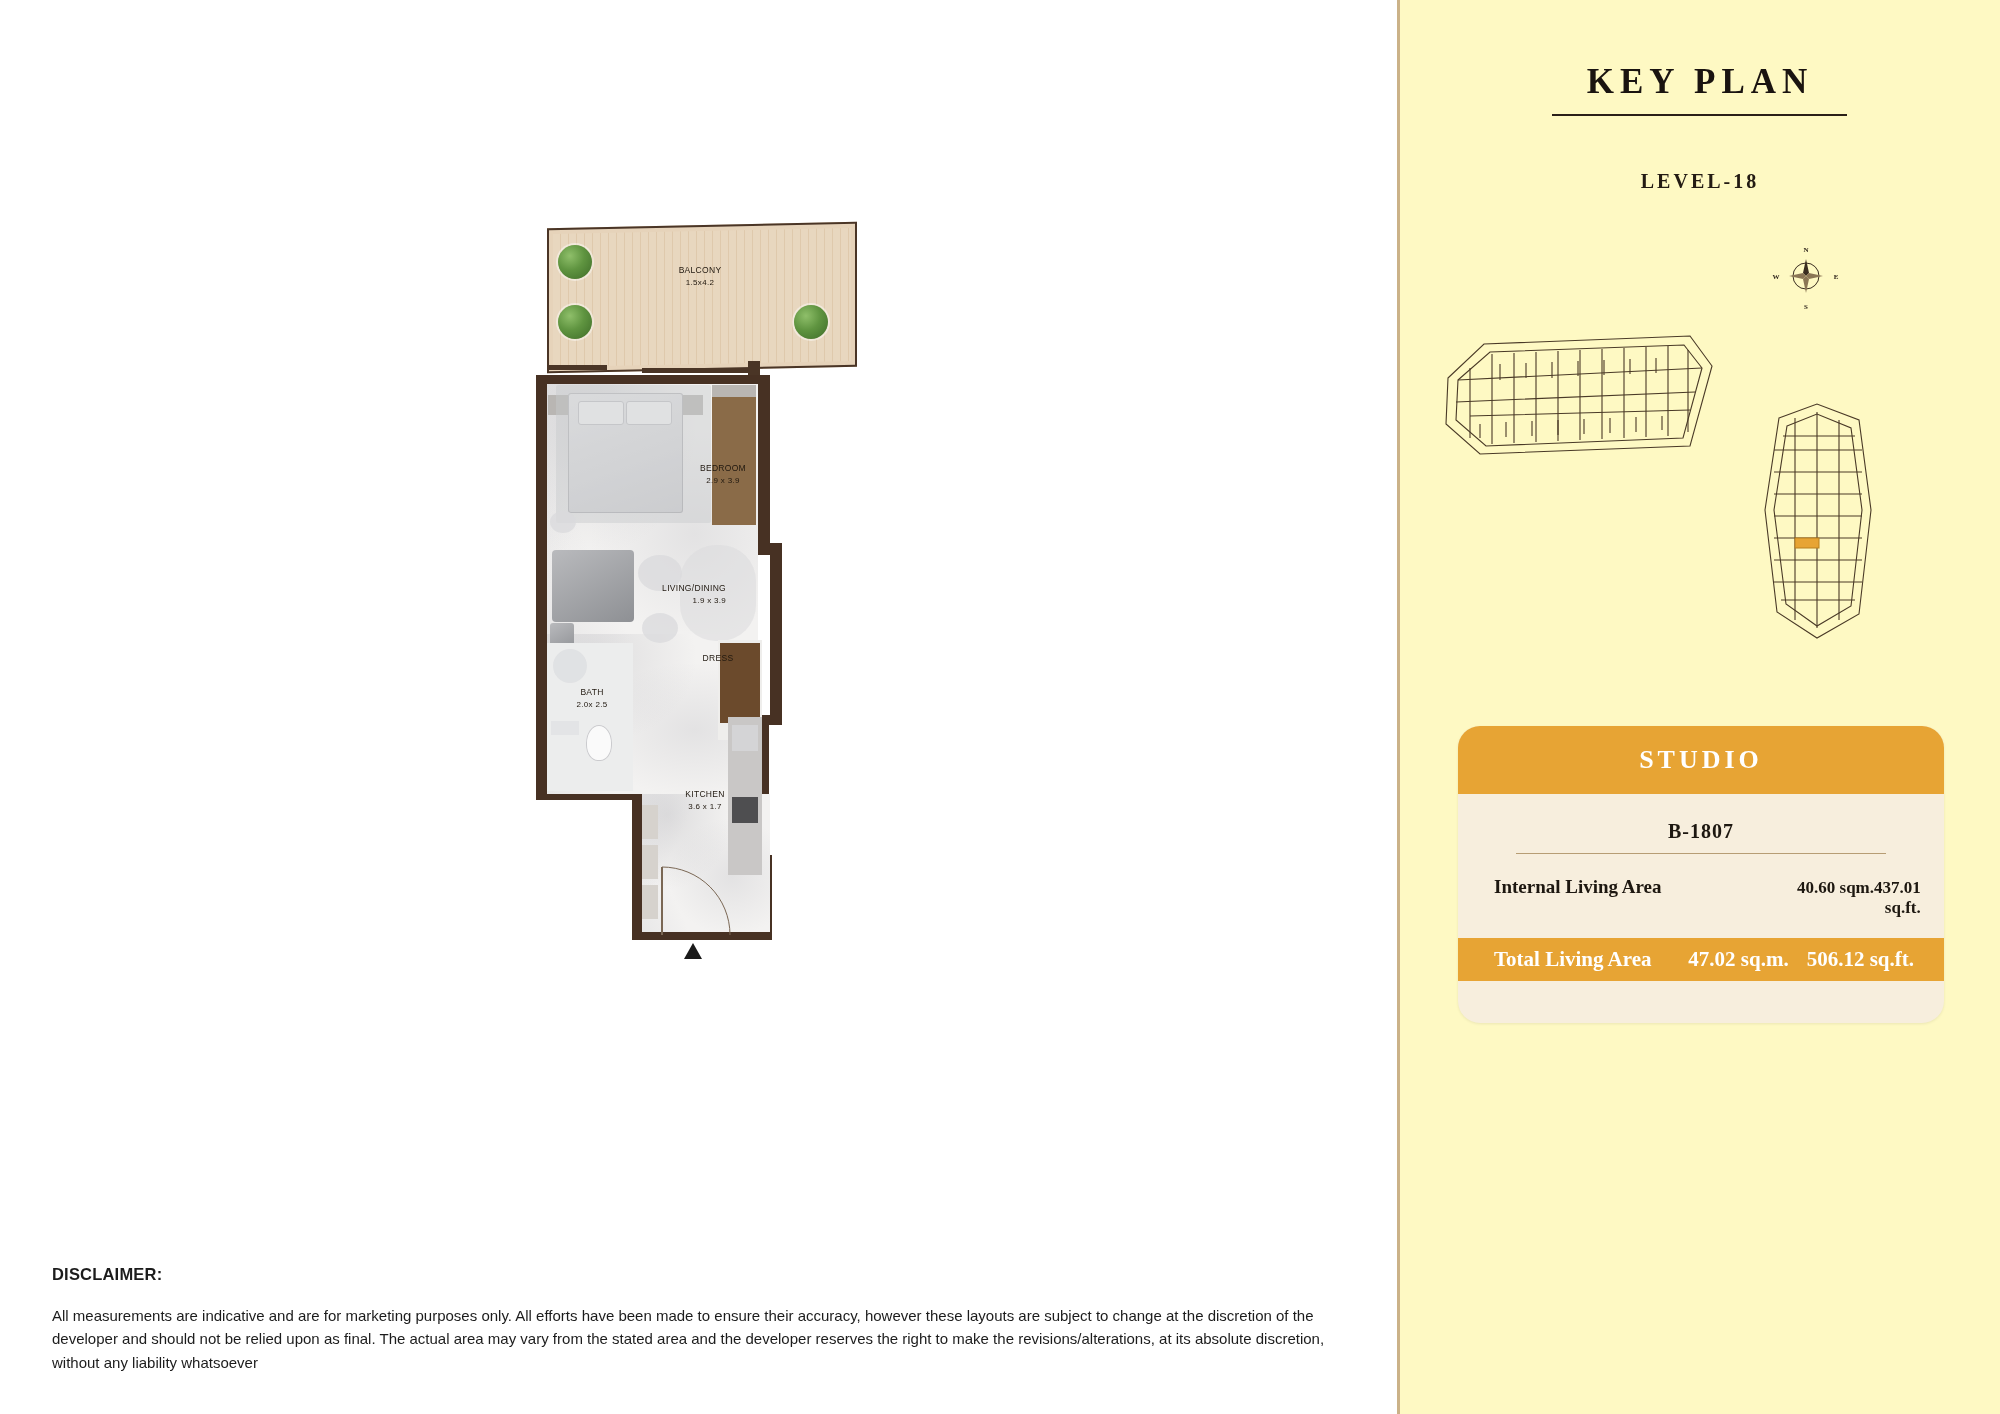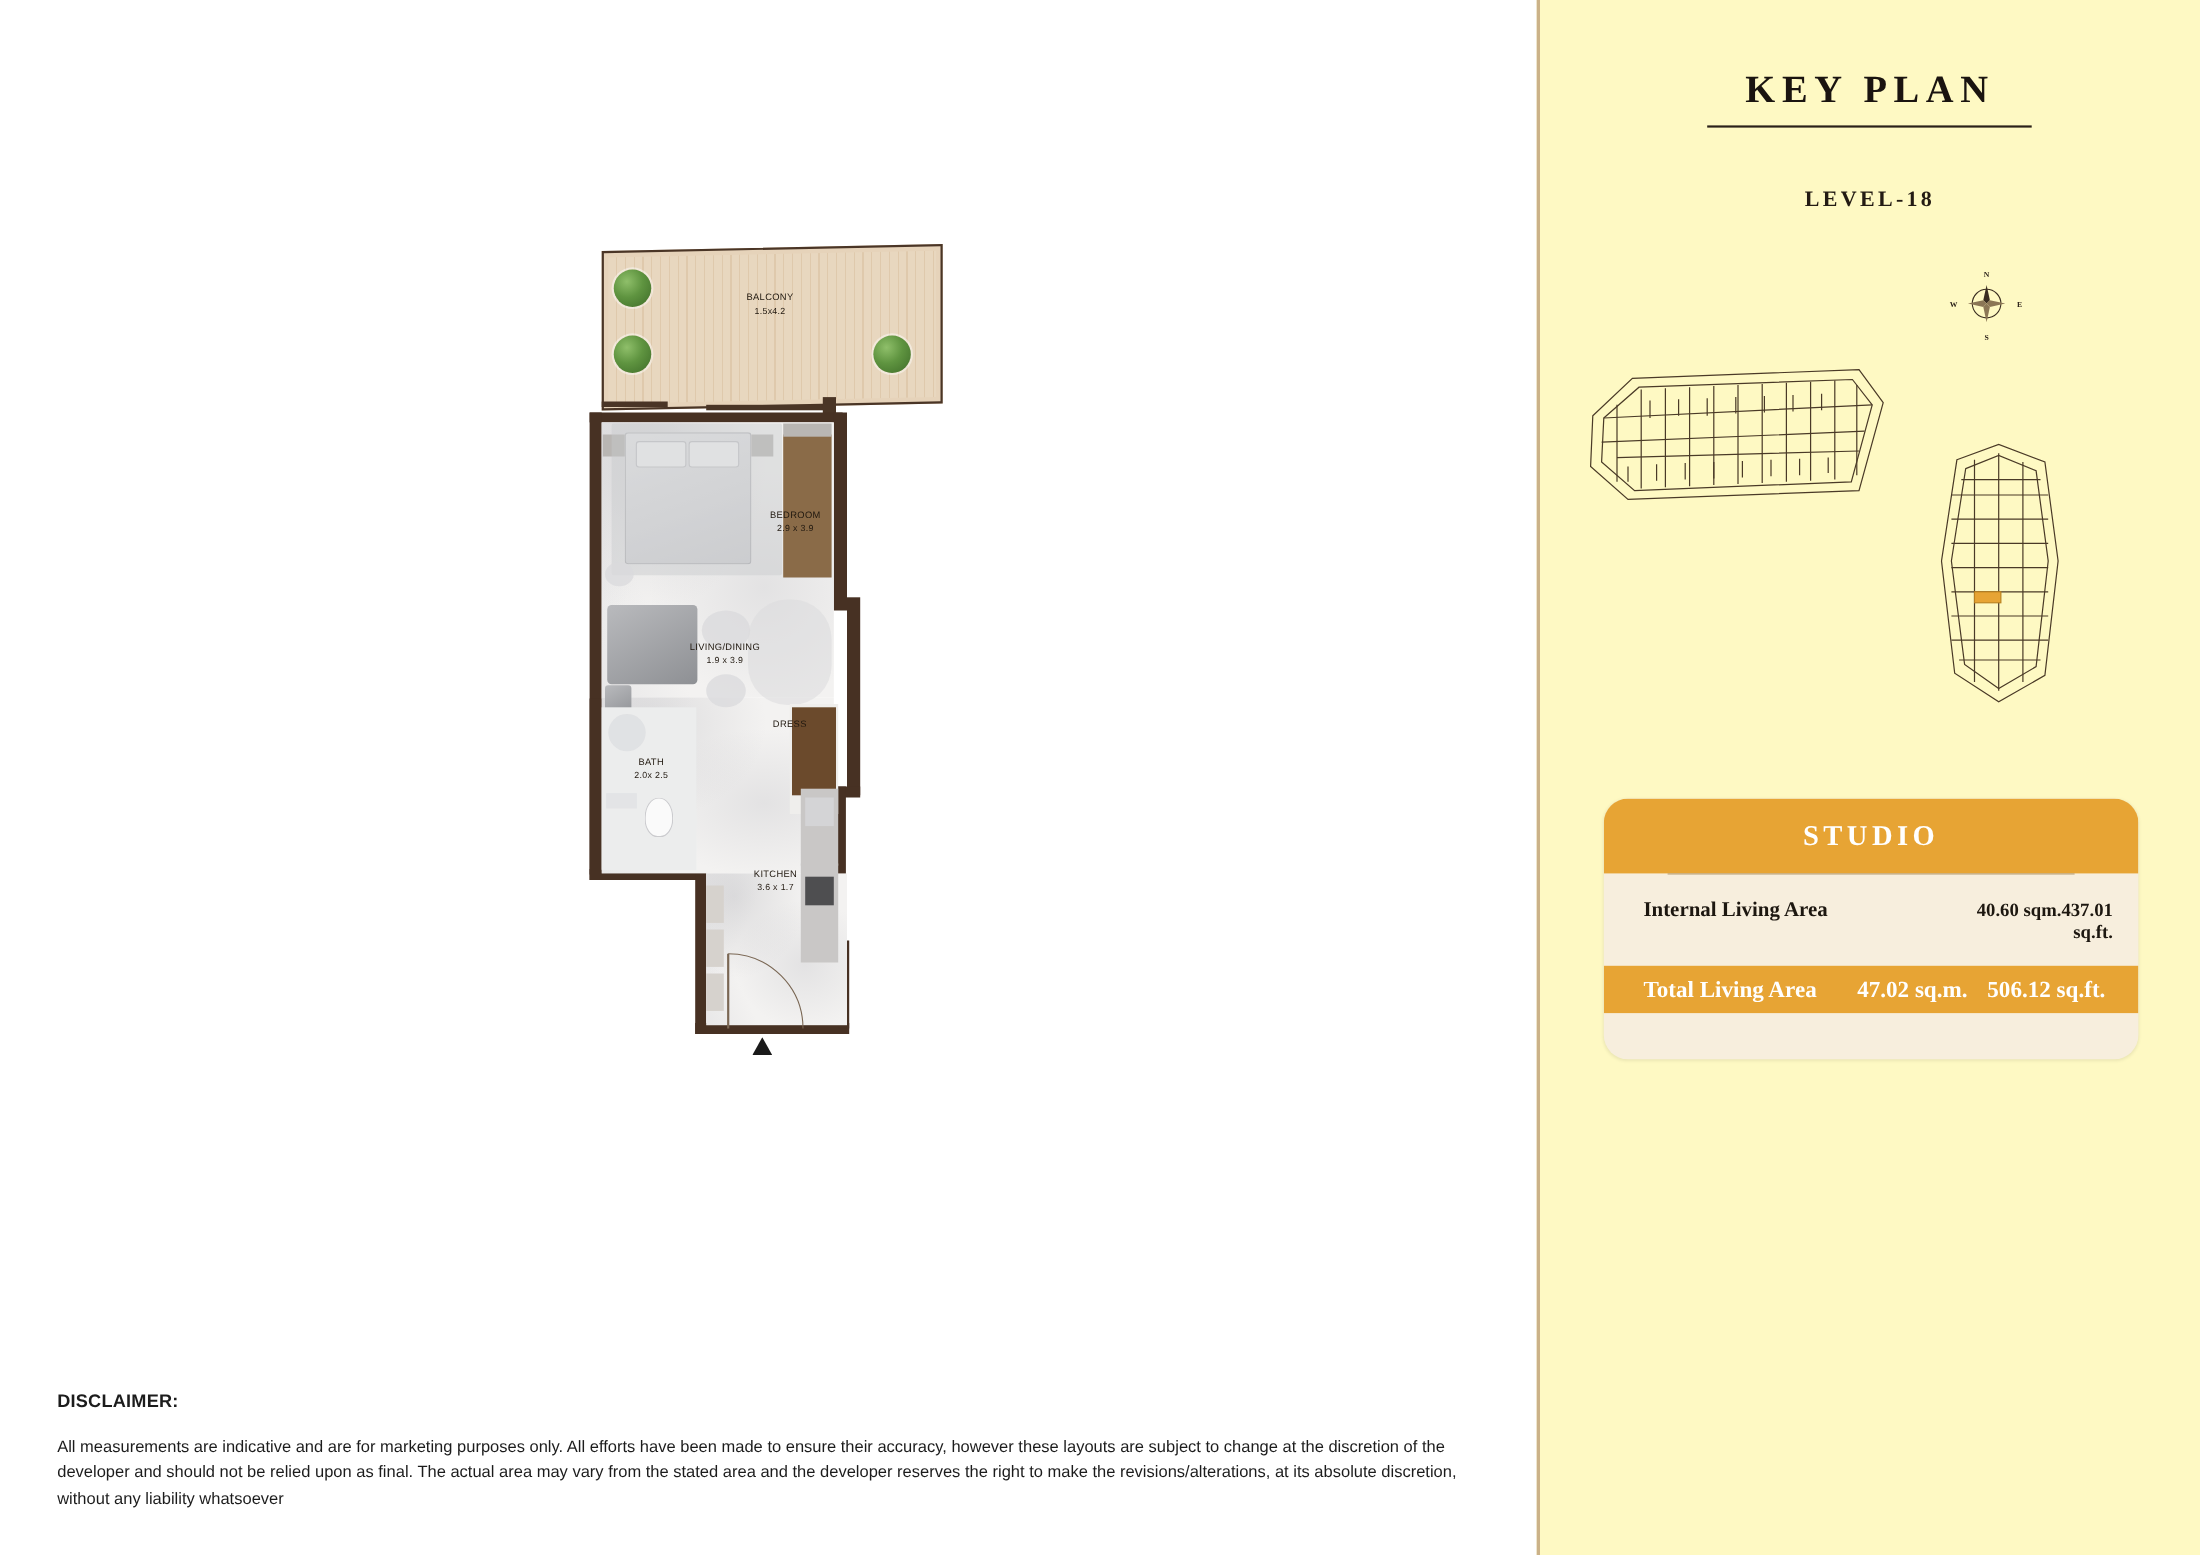--- a/index.html
+++ b/index.html
@@ -311,21 +311,21 @@
     <div class="room-label" style="left:148px; top:238px; width:110px;">
       <div>BEDROOM</div>
       <div class="dim">2.9 x 3.9</div>
     </div>
 
     <div class="sofa" style="left:32px; top:325px; width:82px; height:72px;"></div>
     <div class="sofa" style="left:30px; top:398px; width:24px; height:30px; border-radius:3px;"></div>
     <div class="rug" style="left:118px; top:330px; width:44px; height:36px;"></div>
     <div class="rug" style="left:122px; top:388px; width:36px; height:30px;"></div>
     <div class="rug" style="left:160px; top:320px; width:76px; height:96px; border-radius:36px; opacity:.55;"></div>
-    <div class="room-label" style="left:84px; top:358px; width:110px;">
+    <div class="room-label" style="left:96px; top:358px; width:110px;text-align:right;">
       <div>LIVING/DINING</div>
       <div class="dim">1.9 x 3.9</div>
     </div>
 
     <div class="apt-floor" style="left:198px; top:415px; width:44px; height:100px; background:#efeeec;"></div>
     <div class="dark-box" style="left:200px; top:418px; width:40px; height:80px; background:#6b4a2c;"></div>
     <div class="room-label" style="left:168px; top:428px; width:60px;">
       <div>DRESS</div>
     </div>
 
@@ -411,20 +411,21 @@
         <path d="M28 36 L100 36 M26 200 L100 200"></path>
       </g>
       <rect x="40" y="138" width="24" height="10" fill="#e7a434" stroke="#b9801f" stroke-width="1"></rect>
     </svg>
   </div>
 
   <div id="info-card">
     <div id="info-head">
       <div class="txt">STUDIO</div>
     </div>
+    <div id="unit-code">B-1807</div>
     <div id="unit-rule"></div>
 
     <div class="area-row">
       <div class="lbl">Internal Living Area</div>
       <div class="sqm">40.60  sqm.</div>
       <div class="sqft">437.01 sq.ft.</div>
     </div>
 
     <div id="total-bar">
       <div class="lbl">Total Living Area</div>

